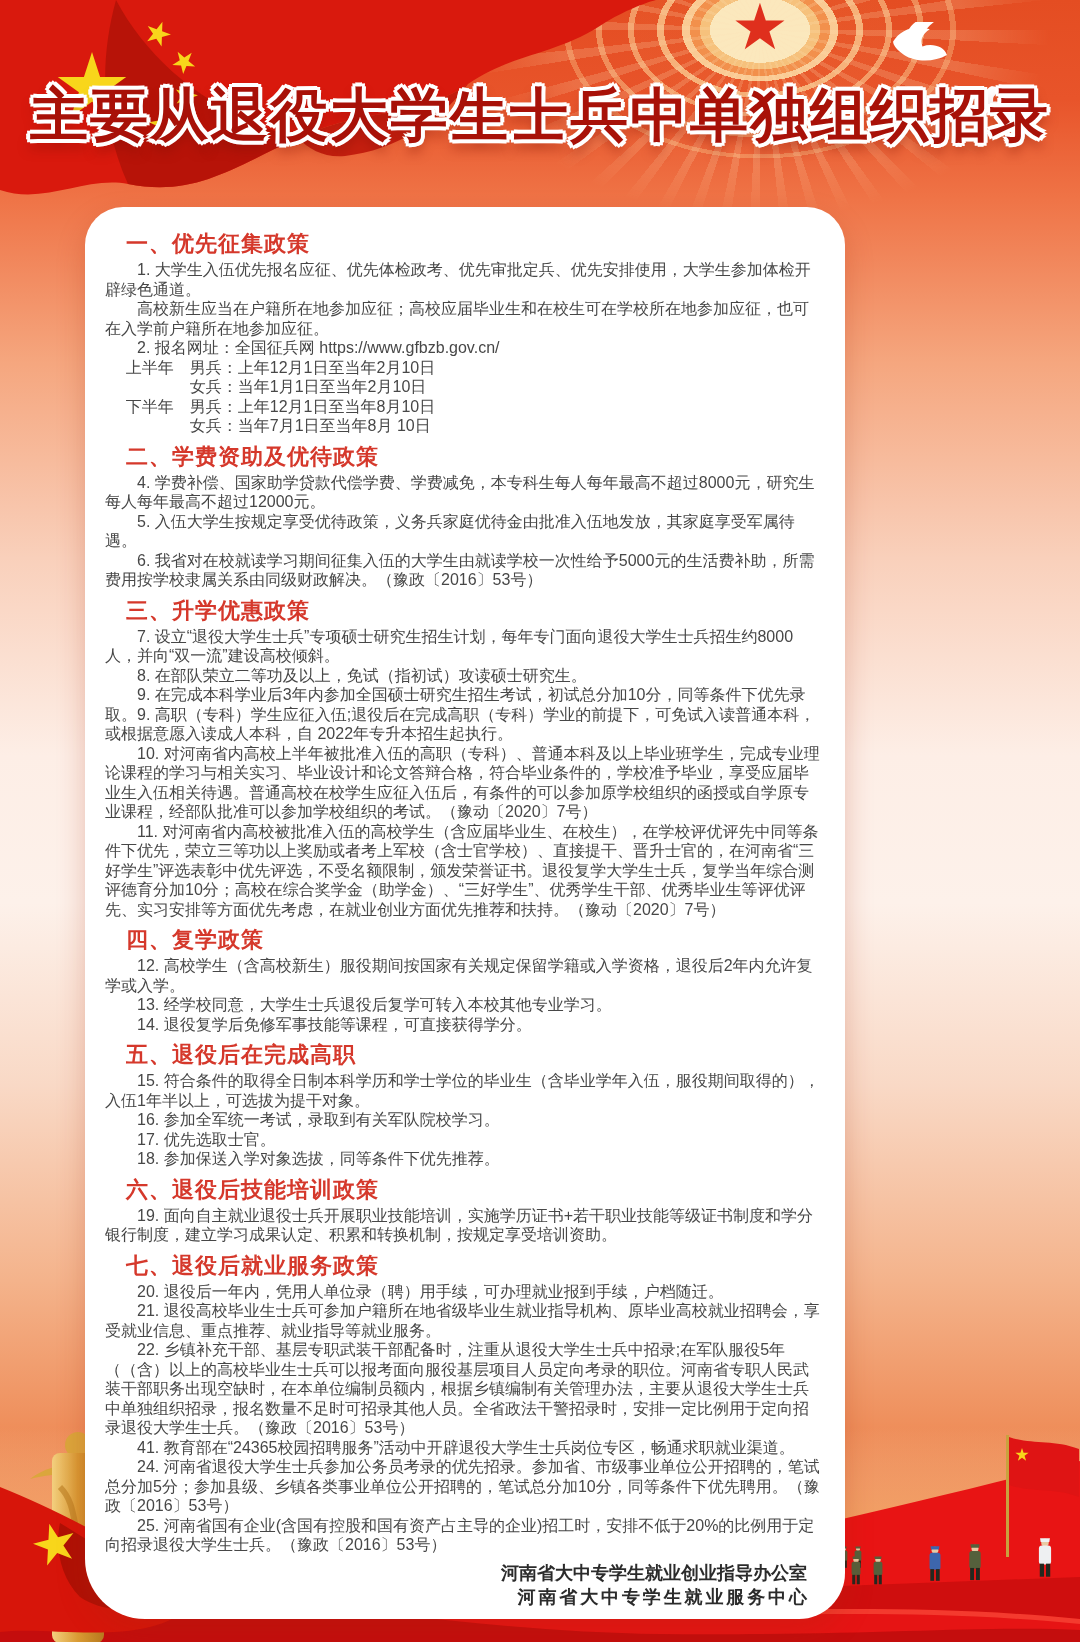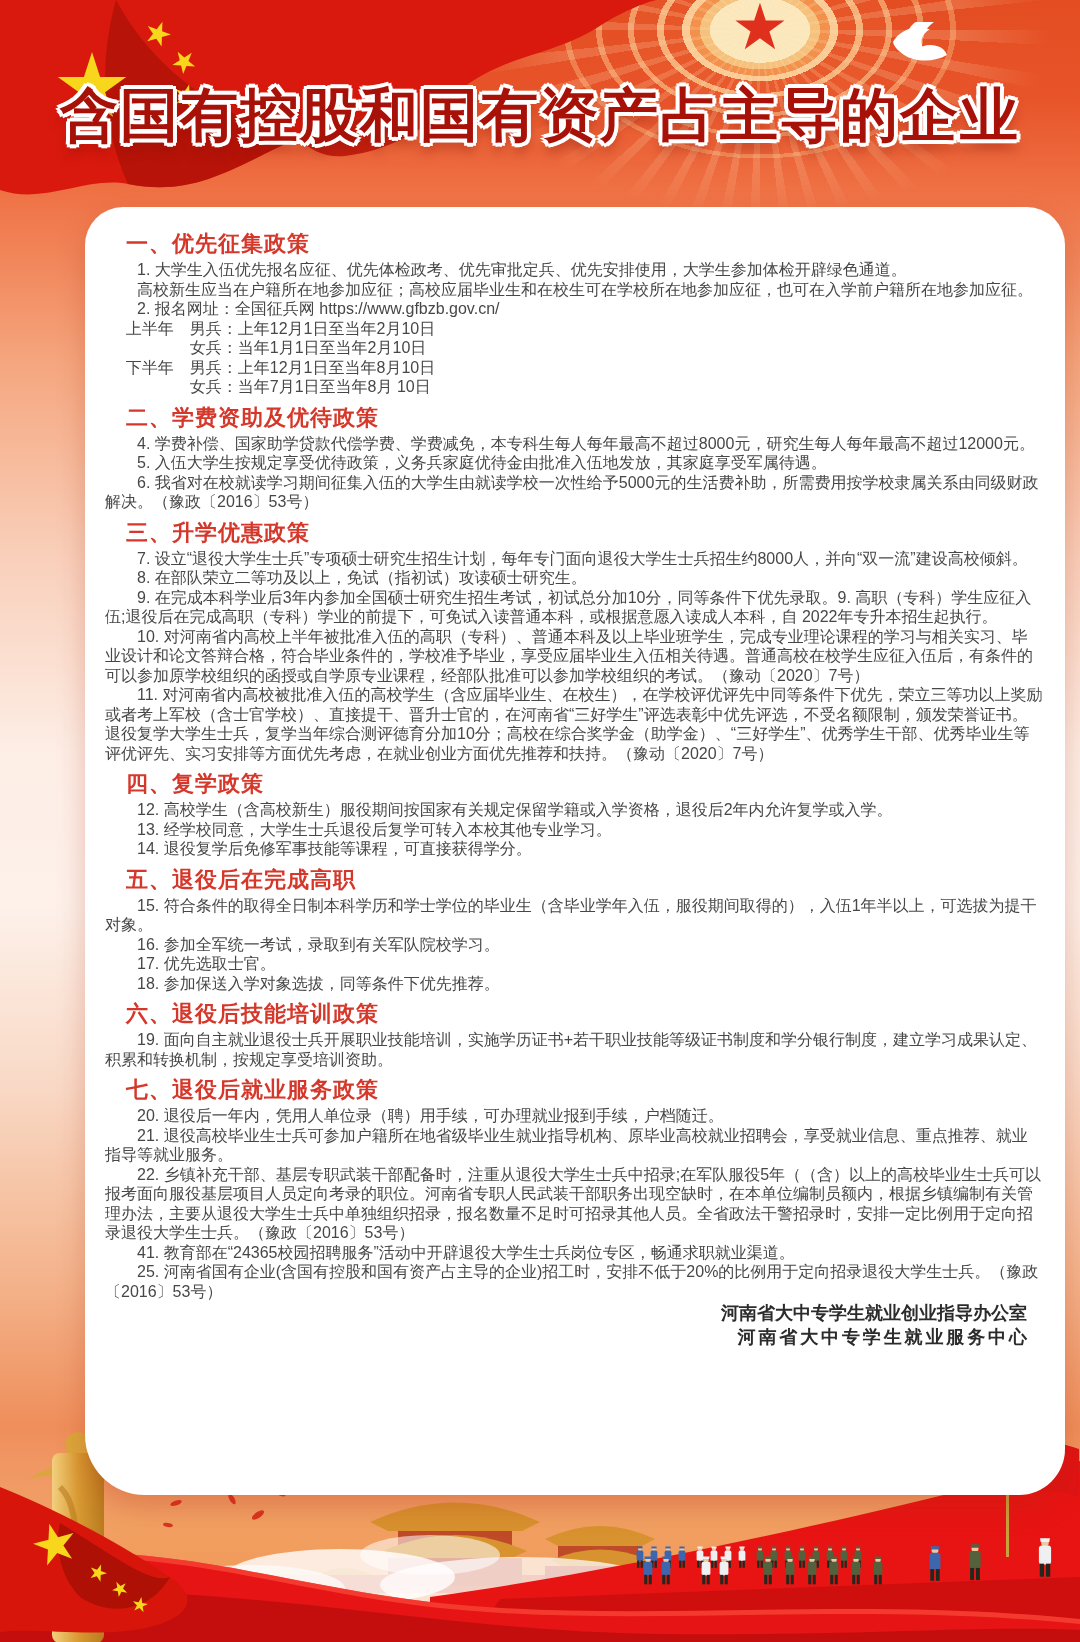--- a/index.html
+++ b/index.html
@@ -51,40 +51,40 @@
     font-size:58px;font-weight:900;letter-spacing:2px;line-height:1.15;
     color:var(--title_red,#a81108);
     text-shadow:
       -3px -3px 0 #fff, 0 -4px 0 #fff, 3px -3px 0 #fff,
       -4px 0 0 #fff, 4px 0 0 #fff,
       -3px 3px 0 #fff, 0 4px 0 #fff, 3px 3px 0 #fff,
       0 9px 12px rgba(125,15,5,.5);
   }
   
   .card{
-    position:absolute;left:85px;top:207px;width:980px;min-height:1288px;
+    position:absolute;left:85px;top:207px;width:760px;min-height:1288px;
     box-sizing:border-box;z-index:5;
     background:#fff;
     border-radius:38px 38px 46px 60px;
     box-shadow:0 12px 28px rgba(170,40,10,.25);
     padding:24px 22px 10px 20px;
   }
   .sec-h{
     margin:8px 0 4px;padding-left:.95em;
     font-size:22px;line-height:25px;letter-spacing:1px;
     font-weight:800;color:var(--heading_red,#d5382b);
   }
   .sections section:first-of-type .sec-h{margin-top:0;}
   .para{
     margin:0;text-indent:2em;
     font-size:16px;line-height:19.5px;color:var(--body_text,#474747);
   }
   .para.st-s1{text-indent:1.3em;}
   .para.st-s2{text-indent:5.3em;}
-  .footer{margin-top:0;text-align:right;padding-right:16px;}
+  .footer{margin-top:6px;text-align:right;padding-right:16px;}
   .sig{margin:0;font-size:18px;font-weight:800;color:#2b2b2b;line-height:24px;}
   .sig2{letter-spacing:.16em;margin-right:-.16em;}
   
   .bottom-art{position:absolute;left:0;bottom:0;z-index:1;display:block;}
 </style>
 </head>
 <body>
 
 <div class="poster">
 
@@ -108,21 +108,21 @@
 
   <svg class="dove dove1" width="60" height="44" viewBox="0 0 48 36" aria-hidden="true">
     <path fill="#fff" d="M2,16 C8,6 20,2 32,6 C26,10 24,14 26,20 C34,17 44,20 46,27 C36,33 20,33 11,27 C5,23 2,19 2,16 Z"></path>
     <path fill="#fff" d="M14,8 C18,-2 30,-6 40,-3 C33,1 28,6 26,12 Z"></path>
   </svg>
   <svg class="dove dove2" width="60" height="44" viewBox="0 0 48 36" aria-hidden="true">
     <path fill="#fff" d="M2,16 C8,6 20,2 32,6 C26,10 24,14 26,20 C34,17 44,20 46,27 C36,33 20,33 11,27 C5,23 2,19 2,16 Z"></path>
     <path fill="#fff" d="M14,8 C18,-2 30,-6 40,-3 C33,1 28,6 26,12 Z"></path>
   </svg>
 
-  <h1 class="title">含国有控股和国有资产占主导的企业</h1>
+  <h1 class="title">主要从退役大学生士兵中单独组织招录</h1>
 
   <svg class="bottom-art" width="1080" height="215" viewBox="0 0 1080 215" aria-hidden="true">
     <defs>
       <linearGradient id="skyG" x1="0" y1="0" x2="0" y2="1">
         <stop offset="0" stop-color="#f7c89b" stop-opacity="0"></stop>
         <stop offset="0.45" stop-color="#f3a868" stop-opacity=".85"></stop>
         <stop offset="1" stop-color="#ef9550"></stop>
       </linearGradient>
       <linearGradient id="colG" x1="0" y1="0" x2="1" y2="0">
         <stop offset="0" stop-color="#f3cf7e"></stop>
@@ -331,20 +331,21 @@
           <div class="sec-body">
 
               <p class="para st-p">20. 退役后一年内，凭用人单位录（聘）用手续，可办理就业报到手续，户档随迁。</p>
 
               <p class="para st-p">21. 退役高校毕业生士兵可参加户籍所在地省级毕业生就业指导机构、原毕业高校就业招聘会，享受就业信息、重点推荐、就业指导等就业服务。</p>
 
               <p class="para st-p">22. 乡镇补充干部、基层专职武装干部配备时，注重从退役大学生士兵中招录;在军队服役5年（（含）以上的高校毕业生士兵可以报考面向服役基层项目人员定向考录的职位。河南省专职人民武装干部职务出现空缺时，在本单位编制员额内，根据乡镇编制有关管理办法，主要从退役大学生士兵中单独组织招录，报名数量不足时可招录其他人员。全省政法干警招录时，安排一定比例用于定向招录退役大学生士兵。（豫政〔2016〕53号）</p>
 
               <p class="para st-p">41. 教育部在“24365校园招聘服务”活动中开辟退役大学生士兵岗位专区，畅通求职就业渠道。</p>
 
+              <p class="para st-p">24. 河南省退役大学生士兵参加公务员考录的优先招录。参加省、市级事业单位公开招聘的，笔试总分加5分；参加县级、乡镇各类事业单位公开招聘的，笔试总分加10分，同等条件下优先聘用。（豫政〔2016〕53号）</p>
 
               <p class="para st-p">25. 河南省国有企业(含国有控股和国有资产占主导的企业)招工时，安排不低于20%的比例用于定向招录退役大学生士兵。（豫政〔2016〕53号）</p>
             </div>
         </section>
       </div>
 
     <div class="footer">
       <p class="sig">河南省大中专学生就业创业指导办公室</p>
       <p class="sig sig2">河南省大中专学生就业服务中心</p>
     </div>

